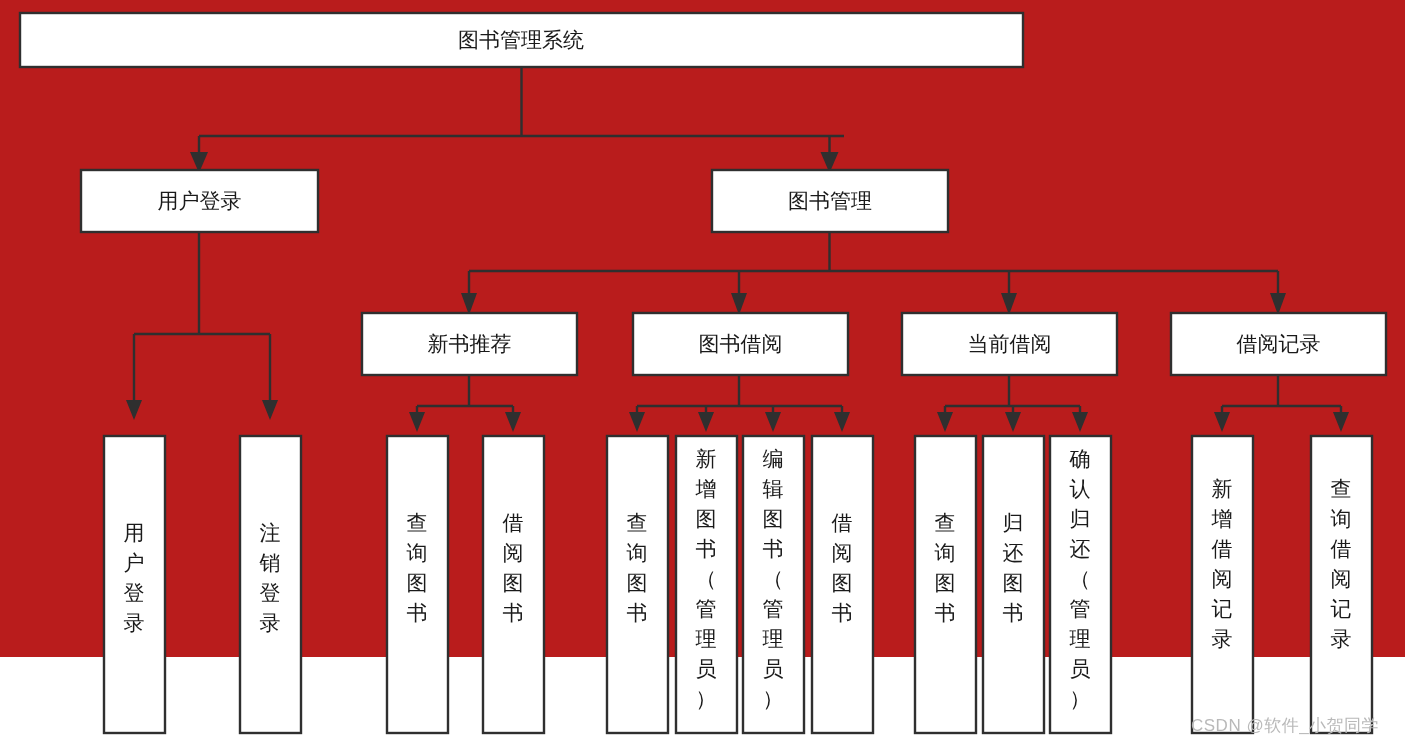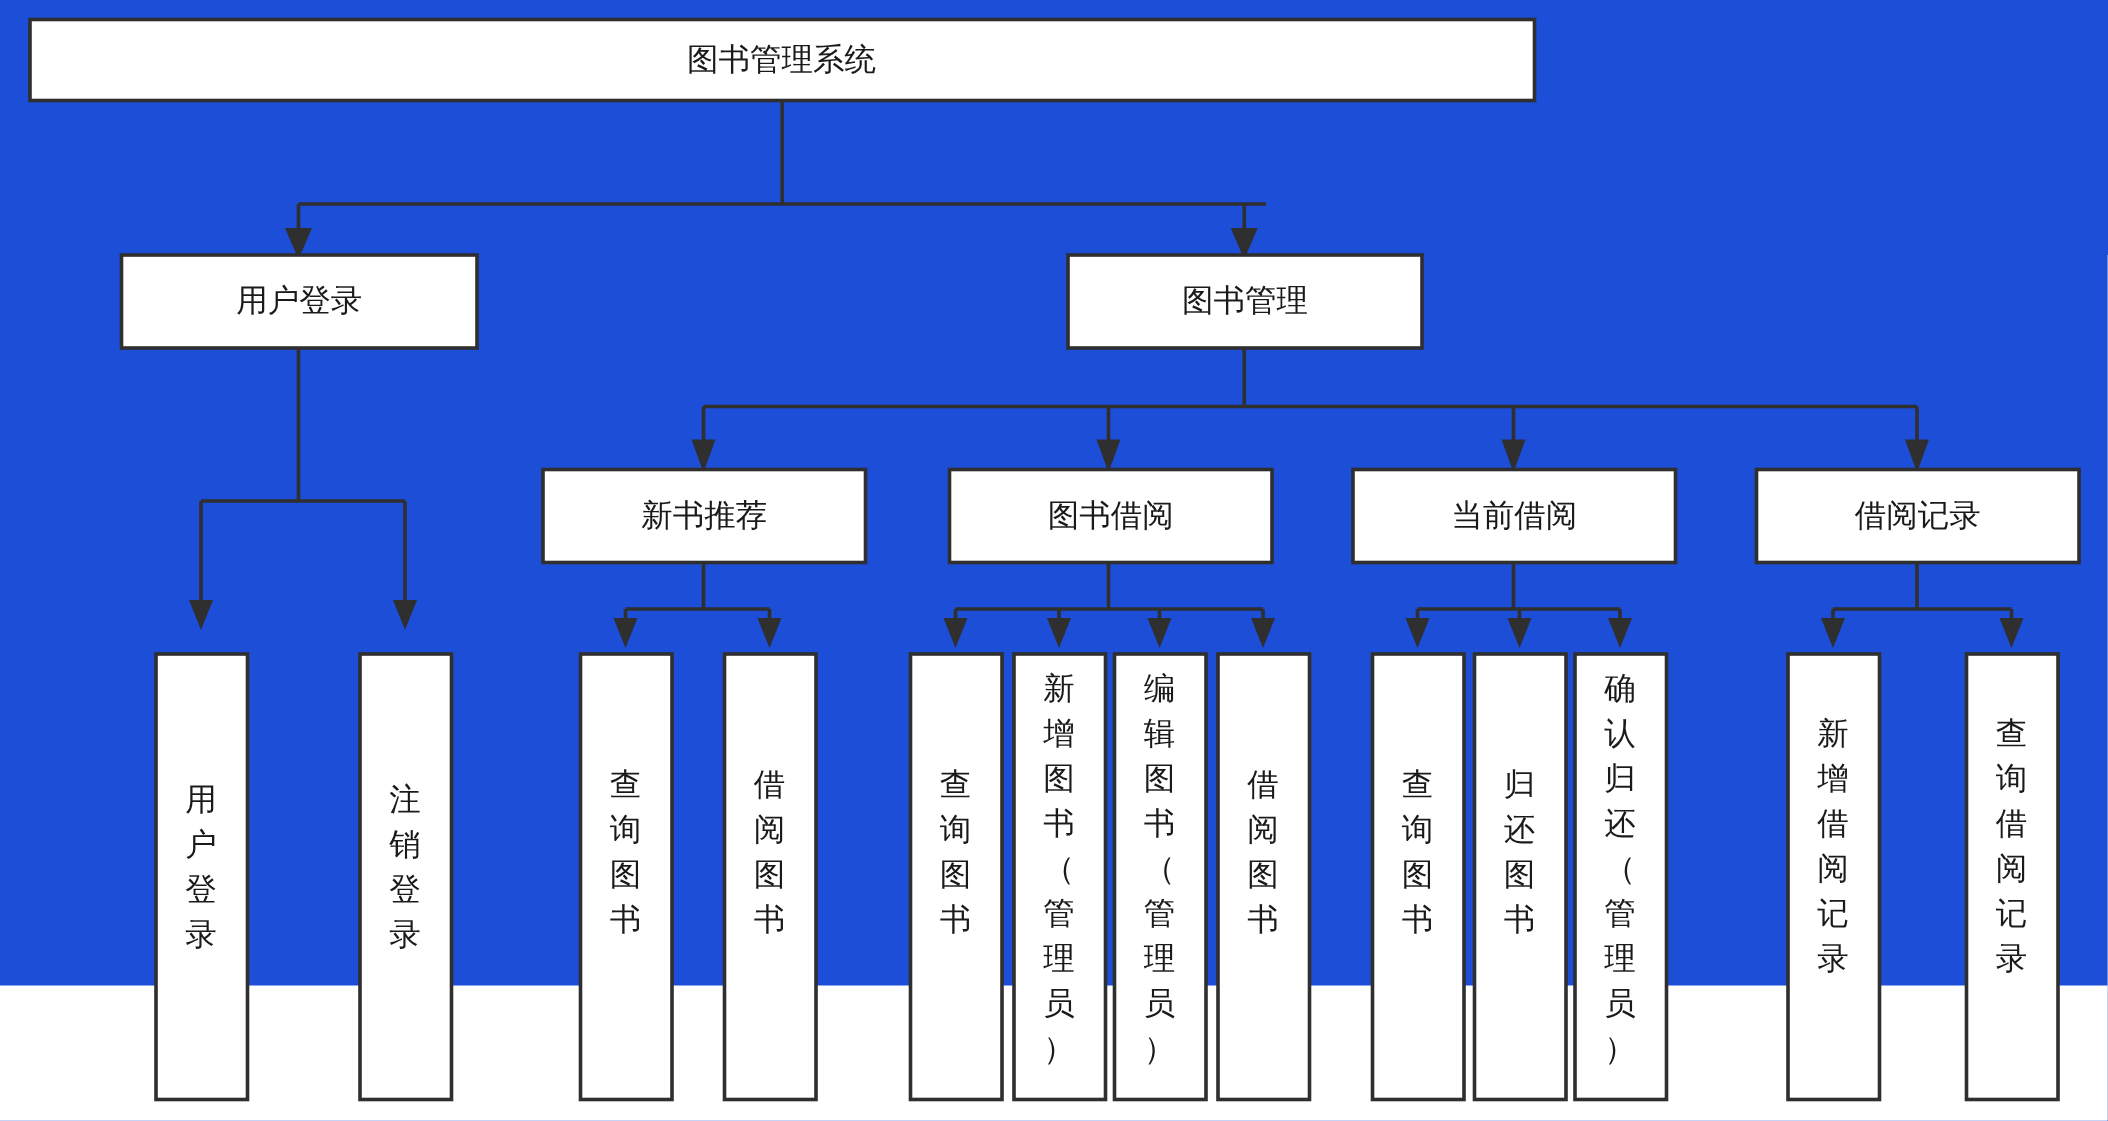--- a/index.html
+++ b/index.html
@@ -11,21 +11,21 @@
     width: 1405px;
     height: 747px;
     font-family: "Liberation Sans", "DejaVu Sans", sans-serif;
     overflow: hidden;
     position: relative;
   }
   #diagram-root {
     position: relative;
     width: 1405px;
     height: 657px;
-    background: #1d4ed8;
+    background: #b91c1c;
   }
   svg.flow-svg {
     position: absolute;
     left: 0;
     top: 0;
     width: 1405px;
     height: 747px;
     display: block;
   }
   .node-box {
@@ -231,14 +231,15 @@
       <text class="node-label-v" x="1222" y="496"><tspan x="1222" y="496">新</tspan><tspan x="1222" y="526">增</tspan><tspan x="1222" y="556">借</tspan><tspan x="1222" y="586">阅</tspan><tspan x="1222" y="616">记</tspan><tspan x="1222" y="646">录</tspan></text>
     </g>
 
     <g>
       <rect class="node-box" x="1311" y="436" width="61" height="297"></rect>
       <text class="node-label-v" x="1341" y="496"><tspan x="1341" y="496">查</tspan><tspan x="1341" y="526">询</tspan><tspan x="1341" y="556">借</tspan><tspan x="1341" y="586">阅</tspan><tspan x="1341" y="616">记</tspan><tspan x="1341" y="646">录</tspan></text>
     </g>
 
   </svg>
 
+  <div class="watermark">CSDN @软件_小贺同学</div>
 
 </div>
 
 </body></html>

